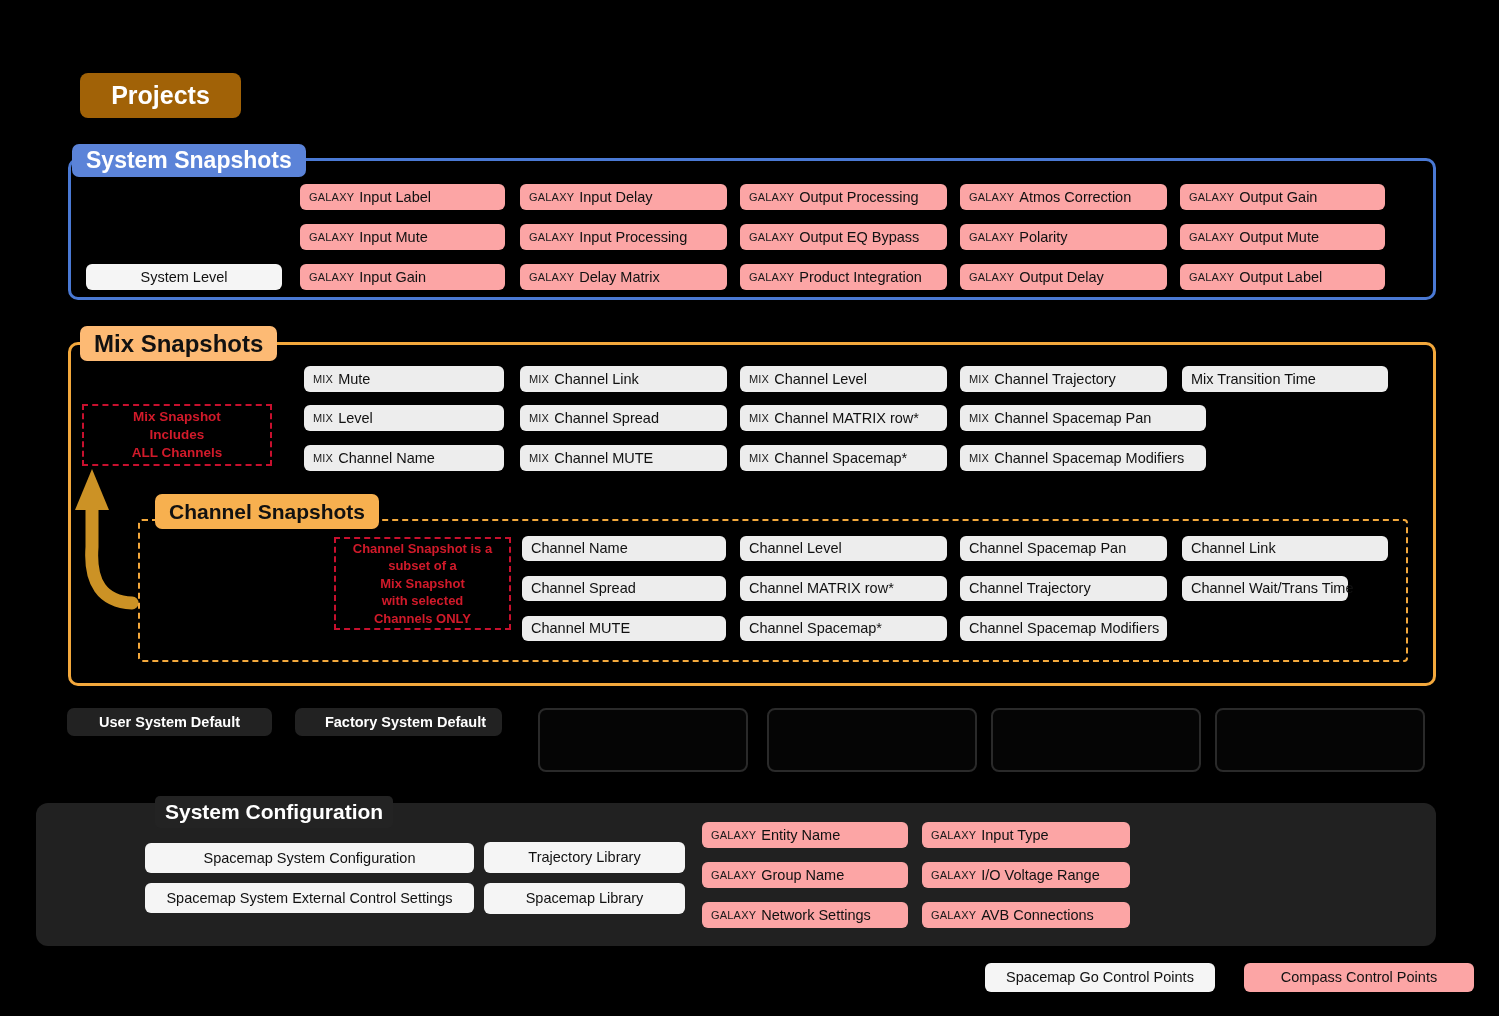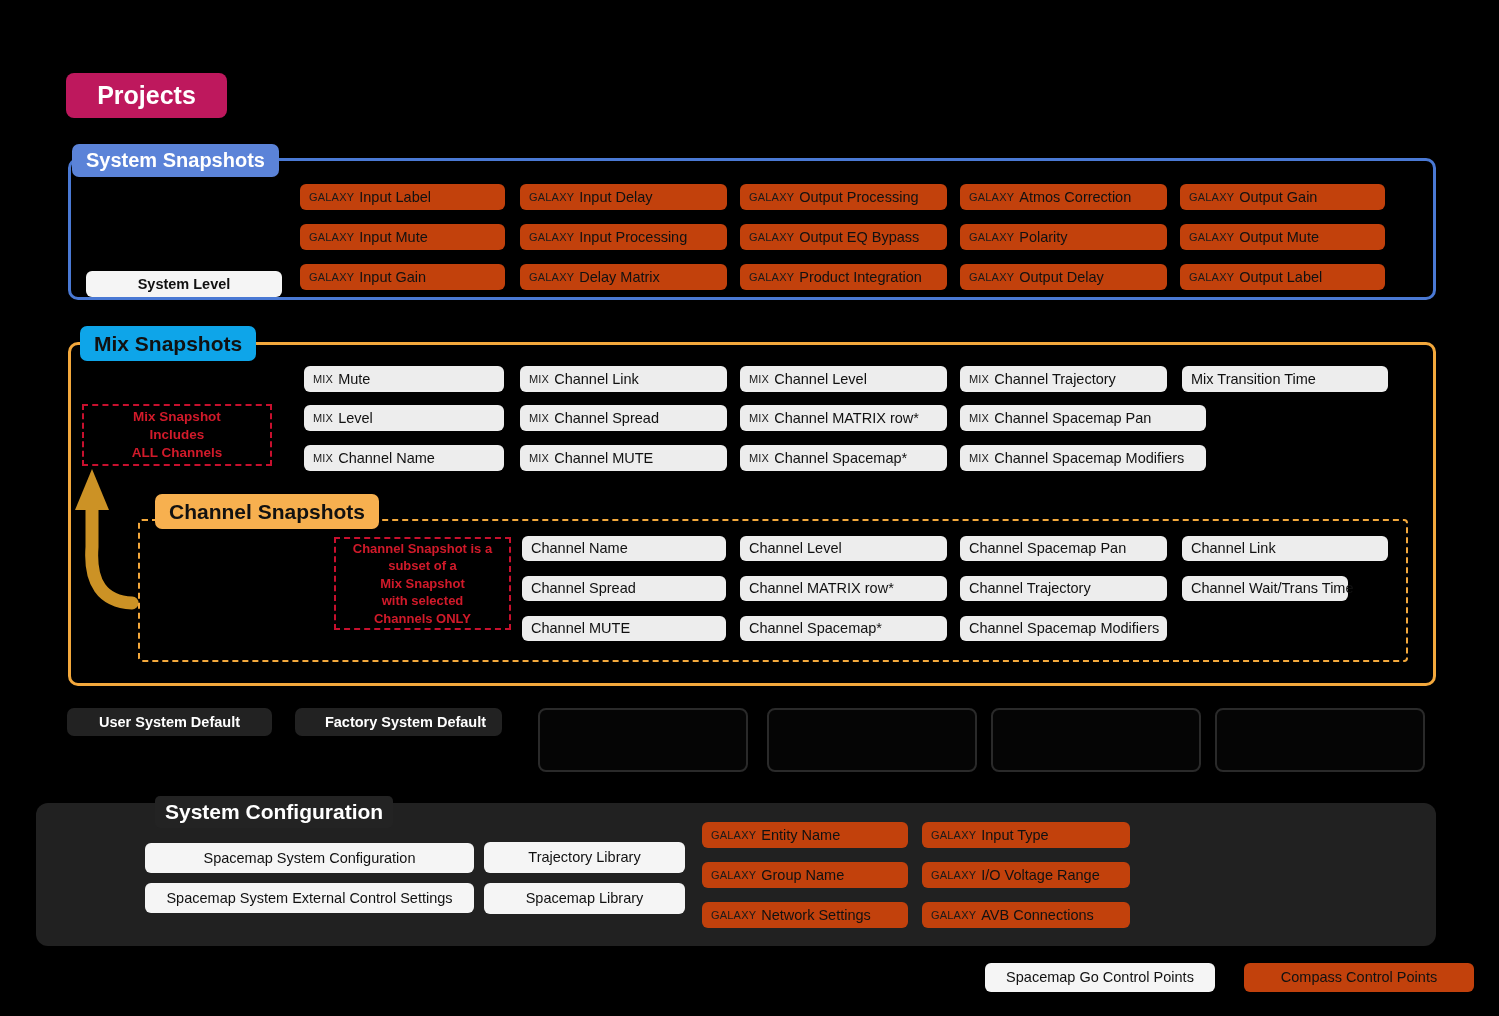--- a/index.html
+++ b/index.html
@@ -15,63 +15,63 @@
   .pill {
     position: absolute;
     display: flex; align-items: center;
     border-radius: 6px;
     font-size: 14.5px;
     color: #111;
     padding: 0 9px;
     white-space: nowrap;
     line-height: 1;
   }
-  .pill.gray   { background: #c2410c; }
+  .pill.gray   { background: #fca5a5; }
   .pill.light  { background: #ededed; }
   .pill.white  { background: #f5f5f5; }
   .badge {
     font-size: 11px; letter-spacing: .2px;
     margin-right: 5px; color:#1a1a1a;
   }
 
   
   .darkbtn {
     position: absolute;
     display: flex; align-items:center; justify-content:center;
     background: #222; color:#fff;
     font-weight: bold; border-radius: 7px;
     white-space: nowrap;
   }
 
   
   #projects {
-    position:absolute; left:66px; top:73px; width:161px; height:45px;
-    background:#be185d; border-radius:8px;
+    position:absolute; left:80px; top:73px; width:161px; height:45px;
+    background:#a16207; border-radius:8px;
     display:flex; align-items:center; justify-content:center;
     color:#fff; font-size:25px; font-weight:bold;
   }
 
   
   .panel { position:absolute; border-radius:10px; }
   #sys-panel { left:68px; top:158px; width:1368px; height:142px;
                border:3px solid #4a79d4; }
   #mix-panel { left:68px; top:342px; width:1368px; height:344px;
                border:3px solid #f3a83c; }
   #chan-panel{ left:138px; top:519px; width:1270px; height:143px;
                border:2px dashed #f3a83c; border-radius:4px; }
 
   .panel-label {
     position:absolute; display:flex; align-items:center;
     padding:0 14px; border-radius:7px; font-weight:bold;
     white-space:nowrap; z-index:5;
   }
   #sys-label  { left:72px;  top:144px; height:33px; background:#5b83d8;
-                color:#fff; font-size:20px; }
-  #mix-label  { left:80px;  top:326px; height:35px; background:#0ea5e9;
-                color:#111; font-size:21px; }
+                color:#fff; font-size:23px; }
+  #mix-label  { left:80px;  top:326px; height:35px; background:#fdba74;
+                color:#111; font-size:24px; }
   #chan-label { left:155px; top:494px; height:35px; background:#f7b04f;
                 color:#111; font-size:21px; }
 
   
   .note {
     position:absolute; border:2px dashed #c8102e;
     color:#d11a2a; text-align:center; font-weight:bold;
     display:flex; align-items:center; justify-content:center;
     line-height:1.35;
   }
@@ -101,21 +101,21 @@
 </head>
 <body>
 
 <div id="stage">
 
   <div id="projects">Projects</div>
 
   <div class="panel" id="sys-panel"></div>
   <div class="panel-label" id="sys-label">System Snapshots</div>
 
-  <div class="pill white" id="sys-level" style="left:86px; top:271px; width:196px; height:26px; justify-content:center;font-weight:bold;">
+  <div class="pill white" id="sys-level" style="left:86px; top:264px; width:196px; height:26px; justify-content:center;">
     <span>System Level</span>
   </div>
 
   <div id="sys-items">
       <div class="pill gray" style="left: 300px; top: 184px; width: 205px; height: 26px;">
         <span class="badge">GALAXY</span>
         <span>Input Label</span>
       </div>
       <div class="pill gray" style="left: 520px; top: 184px; width: 207px; height: 26px;">
         <span class="badge">GALAXY</span>

